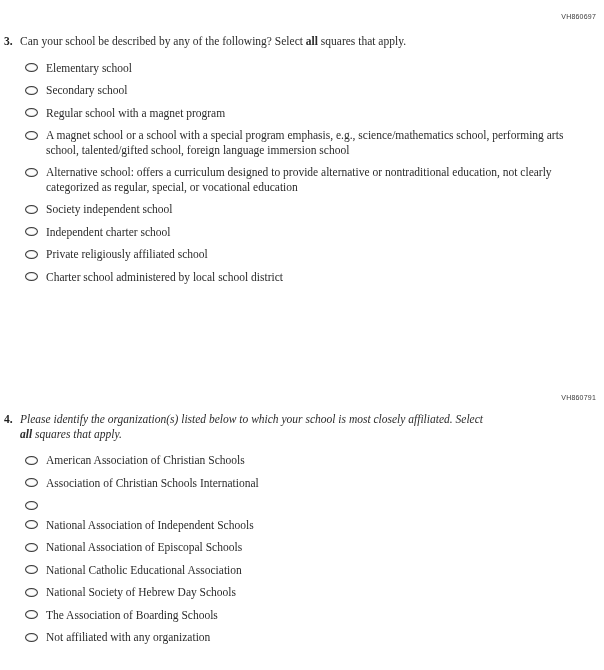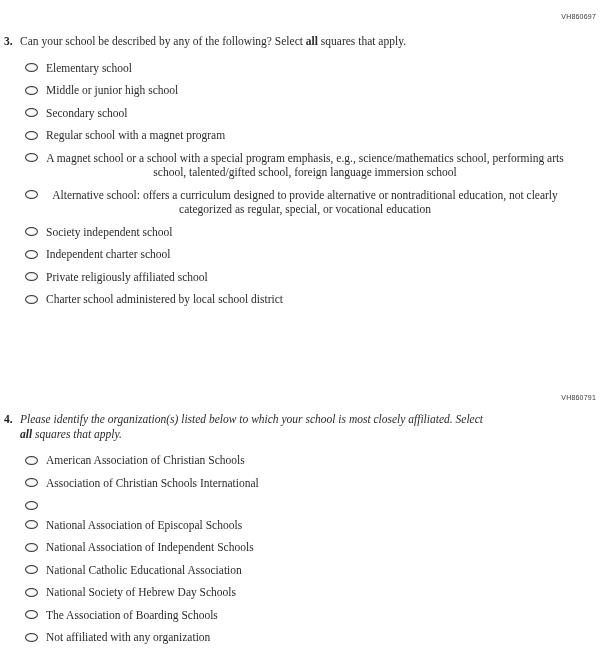--- a/index.html
+++ b/index.html
@@ -42,21 +42,21 @@
     flex: none;
     width: 16px;
     font-weight: bold;
     color: #1d1d1d;
   }
   .q-text { color: #2b2b2b; }
   #q3 .q-text { max-width: 560px; }
   #q4 .q-text { max-width: 468px; font-style: italic; }
   .q-text b { font-weight: bold; }
 
-  .options { margin: 12px 0 0 21px; text-align: center; }
+  .options { margin: 12px 0 0 21px; }
   #q4 .options { }
 
   .option {
     display: flex;
     align-items: flex-start;
     margin-bottom: 8px;
     padding-right: 36px;
     cursor: default;
   }
   .oval {
@@ -80,24 +80,20 @@
 
   <section class="q-block" id="q3">
     <div class="q-head">
       <span class="q-num">3.</span>
       <div class="q-text"><span>Can your school be described by any of the following? Select </span><b>all</b><span> squares that apply.</span></div>
     </div>
     <div class="options">
       <div class="option">
           <span class="oval"></span>
           <span class="opt-label">Elementary school</span>
-        </div>
-      <div class="option">
-          <span class="oval"></span>
-          <span class="opt-label">Middle or junior high school</span>
         </div>
       <div class="option">
           <span class="oval"></span>
           <span class="opt-label">Secondary school</span>
         </div>
       <div class="option">
           <span class="oval"></span>
           <span class="opt-label">Regular school with a magnet program</span>
         </div>
       <div class="option">
@@ -141,25 +137,25 @@
         </div>
       <div class="option">
           <span class="oval"></span>
           <span class="opt-label">Association of Christian Schools International</span>
         </div>
       <div class="option">
           <span class="oval"></span>
         </div>
       <div class="option">
           <span class="oval"></span>
-          <span class="opt-label">National Association of Episcopal Schools</span>
+          <span class="opt-label">National Association of Independent Schools</span>
         </div>
       <div class="option">
           <span class="oval"></span>
-          <span class="opt-label">National Association of Independent Schools</span>
+          <span class="opt-label">National Association of Episcopal Schools</span>
         </div>
       <div class="option">
           <span class="oval"></span>
           <span class="opt-label">National Catholic Educational Association</span>
         </div>
       <div class="option">
           <span class="oval"></span>
           <span class="opt-label">National Society of Hebrew Day Schools</span>
         </div>
       <div class="option">

